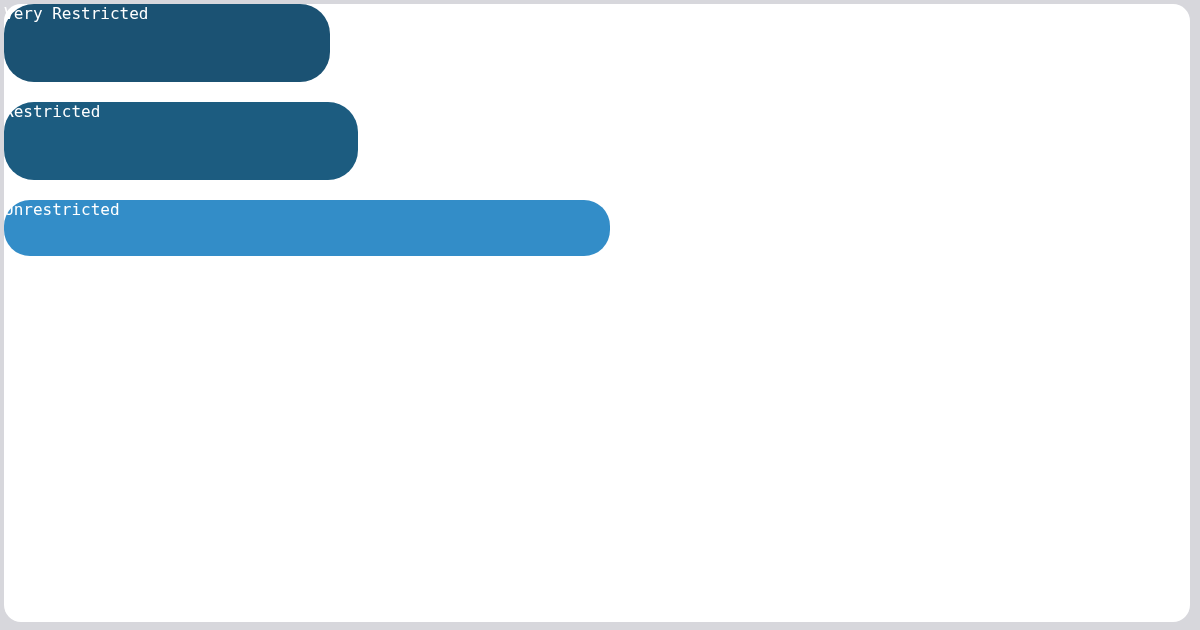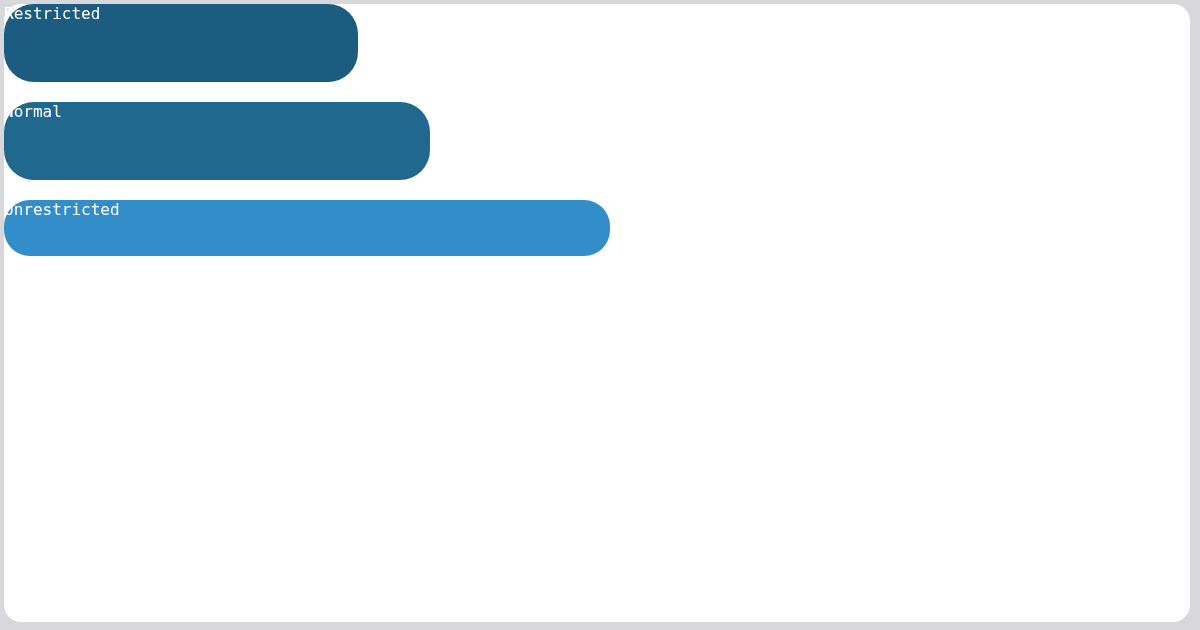--- a/index.html
+++ b/index.html
@@ -64,28 +64,28 @@
     white-space: nowrap;
     user-select: none;
   }
 </style>
 </head>
 <body style="background: rgb(215, 215, 220);">
 
 <div class="card" style="background: rgb(255, 255, 255); border-radius: 17px;">
   <div class="pyramid">
 
+    <div class="tier" style="width: 326px; background: rgb(27, 82, 115); height: 78px; border-radius: 30px; margin-bottom: 20px;">
+      <span class="tier-label" style="color: rgb(255, 255, 255);">Very Restricted</span>
+    </div>
 
     <div class="tier" style="width: 354px; background: rgb(28, 92, 128); height: 78px; border-radius: 30px; margin-bottom: 20px;">
       <span class="tier-label" style="color: rgb(255, 255, 255);">Restricted</span>
     </div>
 
-    <div class="tier" style="width: 426px; background: rgb(33, 104, 143); height: 78px; border-radius: 30px; margin-bottom: 20px;">
-      <span class="tier-label" style="color: rgb(255, 255, 255);">Normal</span>
-    </div>
 
 
 
     <div class="tier" style="width: 606px; background: rgb(51, 141, 200); height: 56px; border-radius: 26px; margin-bottom: 0px;">
       <span class="tier-label" style="color: rgb(255, 255, 255);">Unrestricted</span>
     </div>
 
   </div>
 </div>
 

